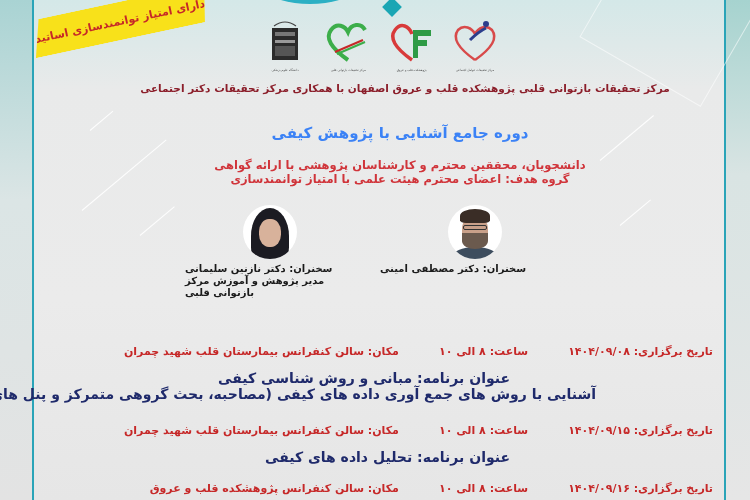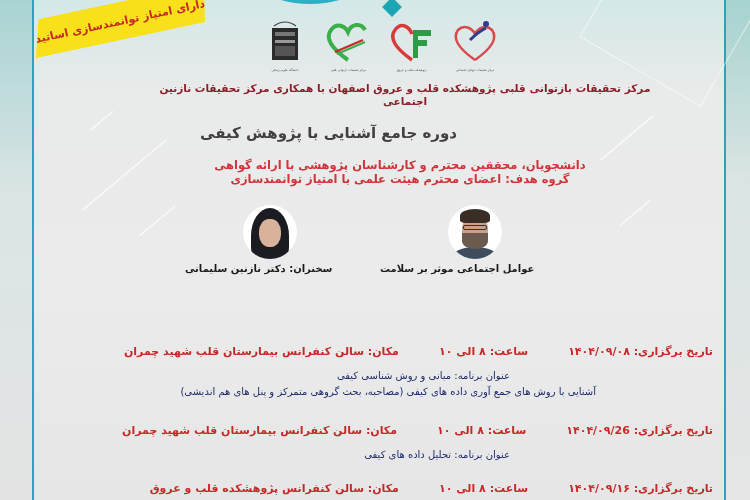--- a/index.html
+++ b/index.html
@@ -54,21 +54,21 @@
   .logo { width: 50px; height: 58px; position: relative; }
   .logo svg { width: 100%; height: 46px; }
   .logo .caption { font-size: 3px; color: #444; text-align: center; direction: rtl; }
   .intro {
     position: absolute; top: 82px; left: 140px; width: 530px;
     direction: rtl; text-align: center; color: #8b1e2a;
     font-size: 10.5px; font-weight: bold; line-height: 13px;
   }
   .title {
     position: absolute; top: 124px; left: 200px; width: 400px;
-    direction: rtl; text-align: left; color: #404040;
+    direction: rtl; text-align: center; color: #3b82f6;
     font-size: 15px; font-weight: bold;
   }
   .target {
     position: absolute; top: 158px; left: 170px; width: 460px;
     direction: rtl; text-align: center; color: #d0343a;
     font-size: 11.5px; font-weight: bold; line-height: 14px;
   }
   .speaker {
     position: absolute; direction: rtl; text-align: left; color: #1a1a1a;
     font-size: 10px; font-weight: bold; line-height: 12px;
@@ -88,21 +88,21 @@
   .shirt-m { position: absolute; left: 4px; top: 42px; width: 46px; height: 20px; background: #3d4d5e; border-radius: 50% 50% 0 0; }
   .glasses { position: absolute; left: 15px; top: 20px; width: 24px; height: 5px; border: 1px solid #333; border-radius: 2px; }
   .hijab { position: absolute; left: 8px; top: 3px; width: 38px; height: 56px; background: #1b1b22; border-radius: 50% 50% 30% 30%; }
   .face-f { position: absolute; left: 16px; top: 14px; width: 22px; height: 28px; border-radius: 45%; background: #d8b29b; }
   .session-date {
     position: absolute; direction: rtl; color: #c62828; font-size: 11px; font-weight: bold;
     white-space: nowrap; right: 37px;
   }
   .session-date span { margin-left: 40px; }
   .session-title {
-    position: absolute; direction: rtl; color: #1f2a6b; font-size: 10px; font-weight: normal;
+    position: absolute; direction: rtl; color: #1f2a6b; font-size: 14px; font-weight: bold;
     white-space: nowrap;
   }
 </style>
 </head>
 <body>
 
 <div class="bg-tint-left"></div>
 <div class="bg-tint-right"></div>
 <div class="vline left"></div>
 <div class="vline right"></div>
@@ -153,55 +153,56 @@
     <svg viewBox="0 0 50 46">
       <path d="M25 42 C8 30 2 20 8 12 C14 6 22 10 25 16 C28 10 36 6 42 12 C48 20 42 30 25 42" stroke="#d84a4a" stroke-width="2.5" fill="none"></path>
       <circle cx="36" cy="6" r="3" fill="#2c3e8c"></circle>
       <path d="M20 22 Q28 14 36 10" stroke="#2c3e8c" stroke-width="3" fill="none"></path>
     </svg>
     <div class="caption">مرکز تحقیقات عوامل اجتماعی</div>
   </div>
 </div>
 
 <div class="intro">
-  <div>مرکز تحقیقات بازتوانی قلبی پژوهشکده قلب و عروق اصفهان با همکاری مرکز تحقیقات نازنین اجتماعی</div>
+  <div>مرکز تحقیقات بازتوانی قلبی پژوهشکده قلب و عروق اصفهان با همکاری مرکز تحقیقات دکتر اجتماعی</div>
 </div>
 
 <div class="title">دوره جامع آشنایی با پژوهش کیفی</div>
 
 <div class="target">
   <div>دانشجویان، محققین محترم و کارشناسان پژوهشی با ارائه گواهی</div>
   <div>گروه هدف: اعضای محترم هیئت علمی با امتیاز توانمندسازی</div>
 </div>
 
 <div class="speaker speaker-1">
   <div class="photo">
     <div class="shirt-m"></div>
     <div class="face"></div>
     <div class="hair-m"></div>
     <div class="beard"></div>
     <div class="glasses"></div>
   </div>
-  <div>عوامل اجتماعی موثر بر سلامت</div>
+  <div>سخنران: دکتر مصطفی امینی</div>
 </div>
 
 <div class="speaker speaker-2">
   <div class="photo">
     <div class="hijab"></div>
     <div class="face-f"></div>
   </div>
   <div>سخنران: دکتر نازنین سلیمانی</div>
+  <div>مدیر پژوهش و آموزش مرکز بازتوانی قلبی</div>
 </div>
 
 <div class="session-date" style="top:345px;">
   <span>تاریخ برگزاری: ۱۴۰۴/۰۹/۰۸</span><span>ساعت: ۸ الی ۱۰</span><span style="margin-left:0">مکان: سالن کنفرانس بیمارستان قلب شهید چمران</span>
 </div>
 <div class="session-title" style="top:370px; right:240px;">عنوان برنامه: مبانی و روش شناسی کیفی</div>
 <div class="session-title" style="top:386px; right:154px;margin-left:23px;">آشنایی با روش های جمع آوری داده های کیفی (مصاحبه، بحث گروهی متمرکز و پنل های هم اندیشی)</div>
 
 <div class="session-date" style="top:424px;">
-  <span>تاریخ برگزاری: ۱۴۰۴/۰۹/26</span><span>ساعت: ۸ الی ۱۰</span><span style="margin-left:0">مکان: سالن کنفرانس بیمارستان قلب شهید چمران</span>
+  <span>تاریخ برگزاری: ۱۴۰۴/۰۹/۱۵</span><span>ساعت: ۸ الی ۱۰</span><span style="margin-left:0">مکان: سالن کنفرانس بیمارستان قلب شهید چمران</span>
 </div>
 <div class="session-title" style="top:449px; right:240px;">عنوان برنامه: تحلیل داده های کیفی</div>
 
 <div class="session-date" style="top:482px;">
   <span>تاریخ برگزاری: ۱۴۰۴/۰۹/۱۶</span><span>ساعت: ۸ الی ۱۰</span><span style="margin-left:17px">مکان: سالن کنفرانس پژوهشکده قلب و عروق</span>
 </div>
 
 </body></html>

